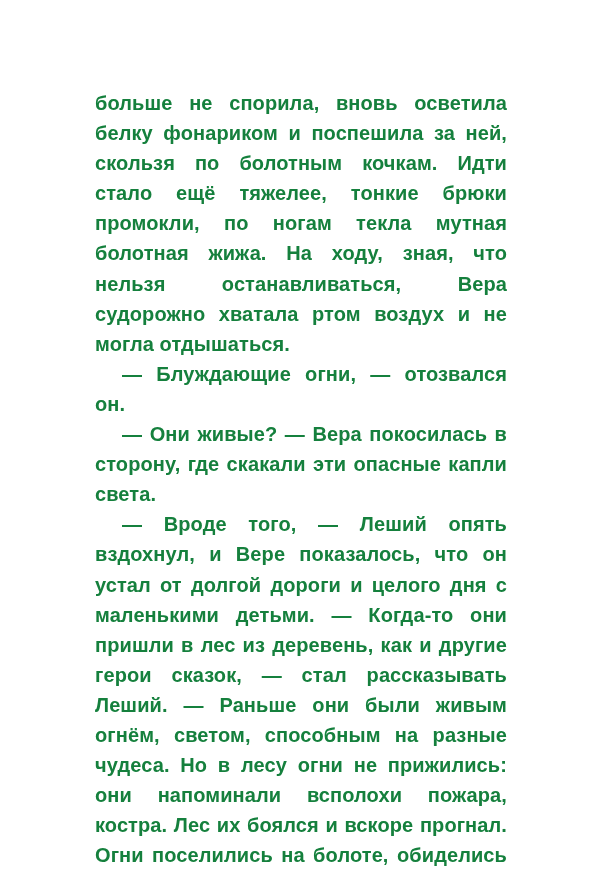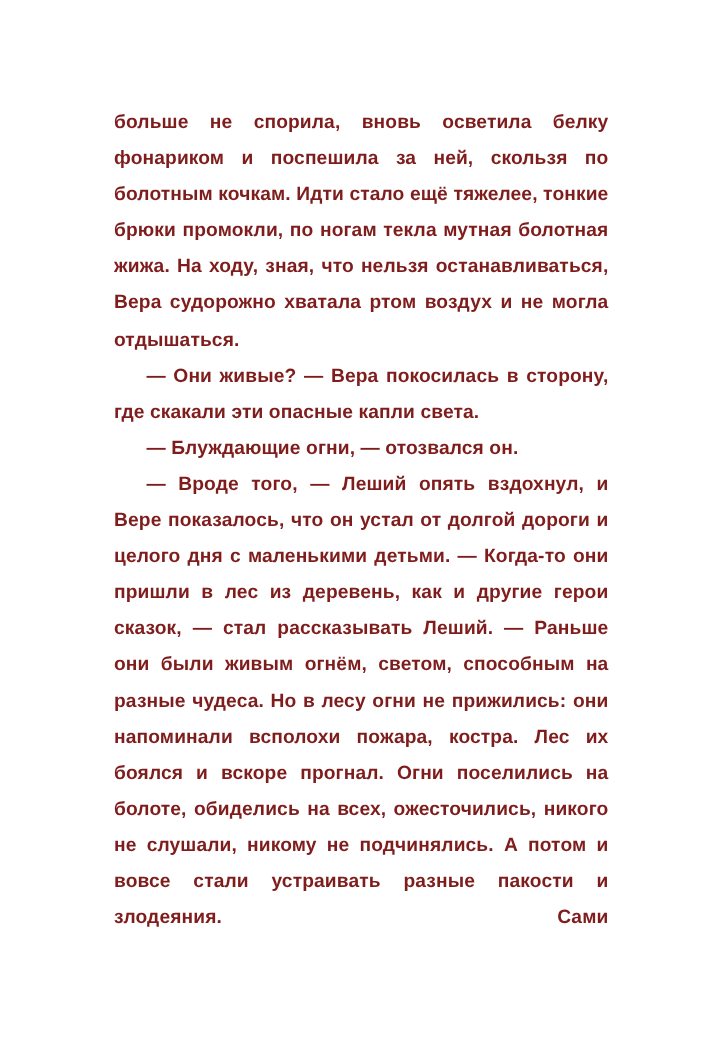--- a/index.html
+++ b/index.html
@@ -27,24 +27,24 @@
   #text-column {
     position: absolute;
     left: 95px;
     top: 88px;
     width: 412px;
   }
 
   .para {
     margin: 0;
     padding: 0;
-    font-size: 16px;
+    font-size: 20px;
     line-height: 30.1px;
     letter-spacing: 0.1px;
-    color: #7f1d1d;
+    color: #15803d;
     text-align: justify;
     text-justify: inter-word;
     font-weight: 600;
     -moz-font-feature-settings: "kern";
     font-kerning: normal;
   }
   
   .para.force-justify {
     text-align-last: justify;
   }
@@ -61,22 +61,22 @@
     height: 129px;
   }
 </style>
 </head>
 <body>
 
 <div id="book-page">
 
   <div id="text-column">
     <p class="para">больше не спорила, вновь осветила белку фонариком и поспешила за ней, скользя по болотным кочкам. Идти стало ещё тяжелее, тонкие брюки промокли, по ногам текла мутная болотная жижа. На ходу, зная, что нельзя останавливаться, Вера судорожно хватала ртом воздух и не могла отдышаться.</p>
+    <p class="para indent">— Блуждающие огни, — отозвался он.</p>
     <p class="para indent">— Они живые? — Вера покосилась в сторону, где скакали эти опасные капли света.</p>
-    <p class="para indent">— Блуждающие огни, — отозвался он.</p>
     <p class="para indent force-justify">— Вроде того, — Леший опять вздохнул, и Вере показалось, что он устал от долгой дороги и целого дня с маленькими детьми. — Когда-то они пришли в лес из деревень, как и другие герои сказок, — стал рассказывать Леший. — Раньше они были живым огнём, светом, способным на разные чудеса. Но в лесу огни не прижились: они напоминали всполохи пожара, костра. Лес их боялся и вскоре прогнал. Огни поселились на болоте, обиделись на всех, ожесточились, никого не слушали, никому не подчинялись. А потом и вовсе стали устраивать разные пакости и злодеяния. Сами</p>
   </div>
 
   <div id="page-footer">
 
     
 
     
 
   </div>

